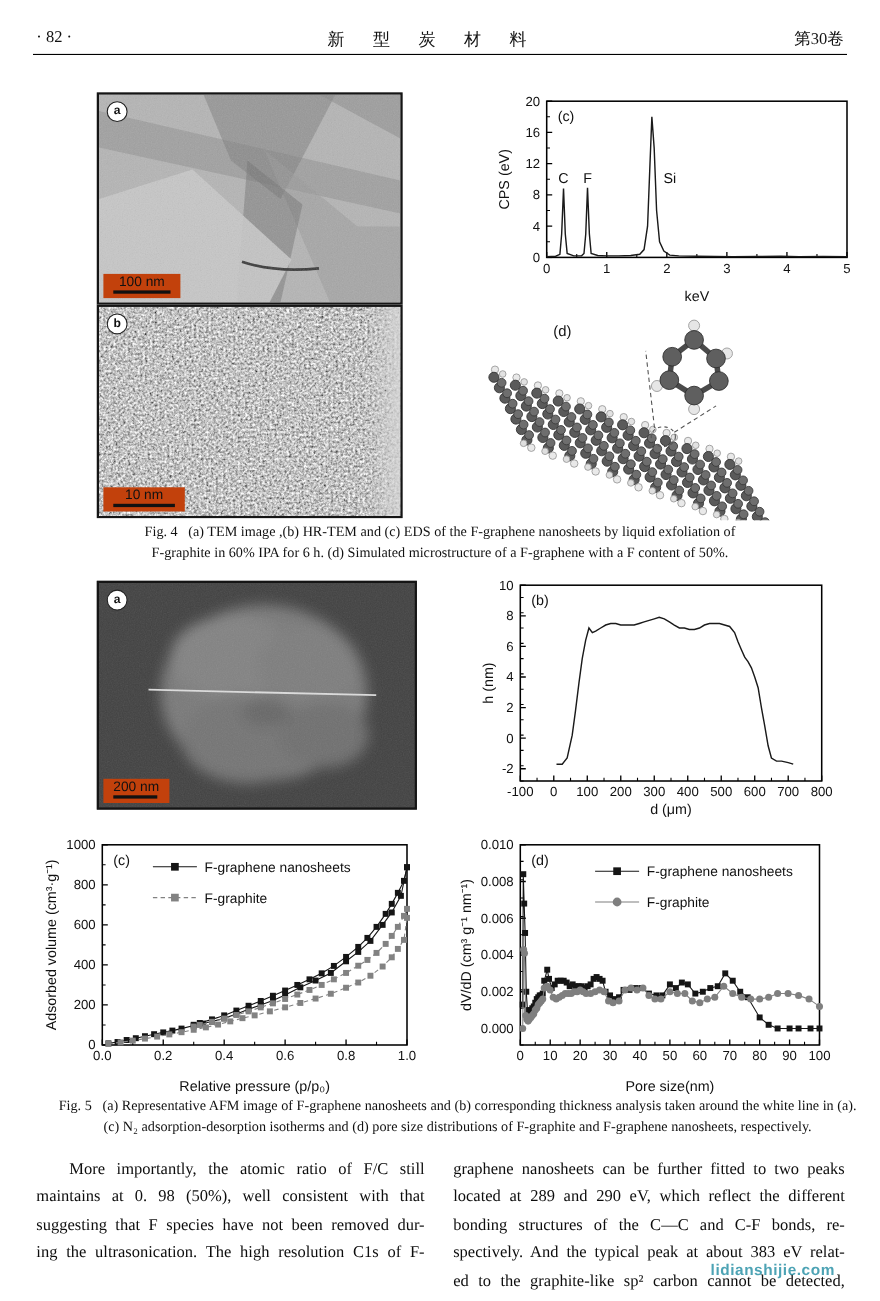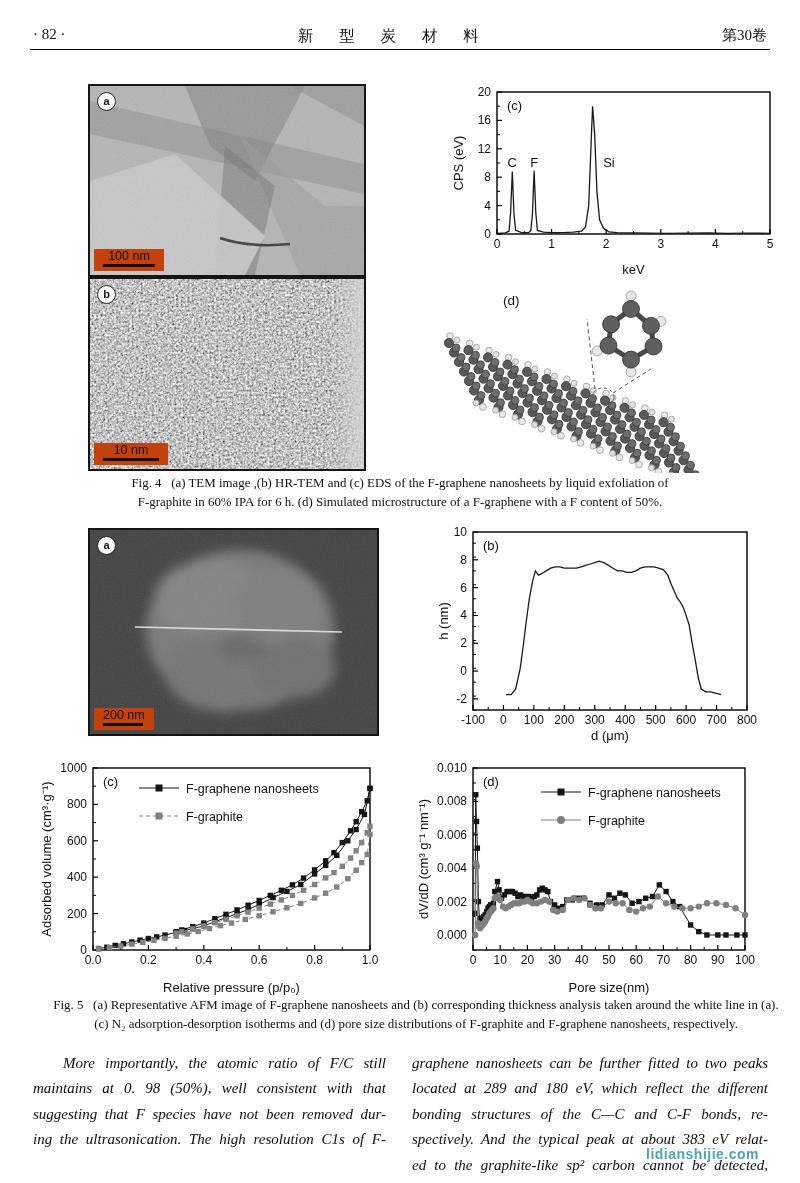--- a/index.html
+++ b/index.html
@@ -23,21 +23,21 @@
   .chart{position:absolute;}
   .chart svg text{font-family:"Liberation Sans",sans-serif;fill:#111;}
   .mol{position:absolute;}
   .molletter{position:absolute;top:8px;left:68px;font-family:"Liberation Sans",sans-serif;
              font-size:13.5px;color:#111;}
   
   .caption{position:absolute;left:0;width:800px;text-align:center;}
   .caption div{white-space:pre;font-size:12.9px;line-height:19px;color:#111;}
   
   .col{position:absolute;font-size:15px;line-height:25.4px;color:#0d0d0d;}
-  .col .ln{text-align:justify;text-align-last:justify;white-space:normal;height:25.4px;overflow:visible;font-style:italic;}
+  .col .ln{text-align:justify;text-align-last:justify;white-space:normal;height:25.4px;overflow:visible;}
   .col .indent{text-indent:30px;}
   .watermark{position:absolute;left:646px;top:1146px;font-family:"Liberation Sans",sans-serif;
              font-size:14px;font-weight:bold;letter-spacing:0.5px;opacity:0.85;z-index:9;}
 </style>
 </head>
 <body>
 
 <div id="page">
 
   <div class="header">
@@ -828,21 +828,21 @@
   </div>
 
   <div class="col" style="left:33px;top:1051px;width:353px;">
     <div class="ln indent">More importantly, the atomic ratio of F/C still</div>
     <div class="ln">maintains at 0. 98 (50%), well consistent with that</div>
     <div class="ln">suggesting that F species have not been removed dur-</div>
     <div class="ln">ing the ultrasonication. The high resolution C1s of F-</div>
   </div>
   <div class="col" style="left:412px;top:1051px;width:356px;">
     <div class="ln">graphene nanosheets can be further fitted to two peaks</div>
-    <div class="ln">located at 289 and 180 eV, which reflect the different</div>
+    <div class="ln">located at 289 and 290 eV, which reflect the different</div>
     <div class="ln">bonding structures of the C—C and C-F bonds, re-</div>
     <div class="ln">spectively. And the typical peak at about 383 eV relat-</div>
     <div class="ln">ed to the graphite-like sp² carbon cannot be detected,</div>
   </div>
 
   <div class="watermark" style="color: rgb(46, 147, 168);">lidianshijie.com</div>
 
 </div>
 
 </body></html>

